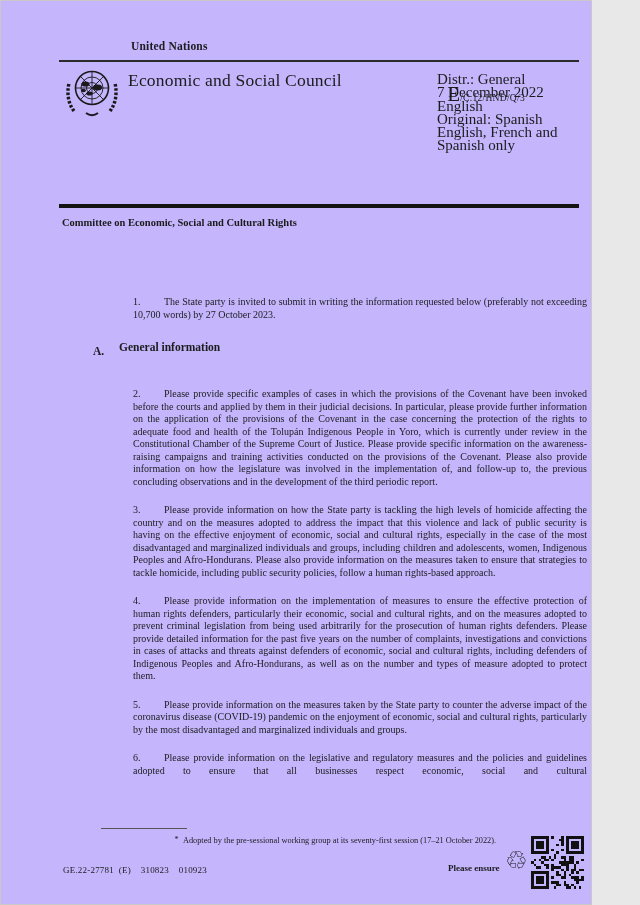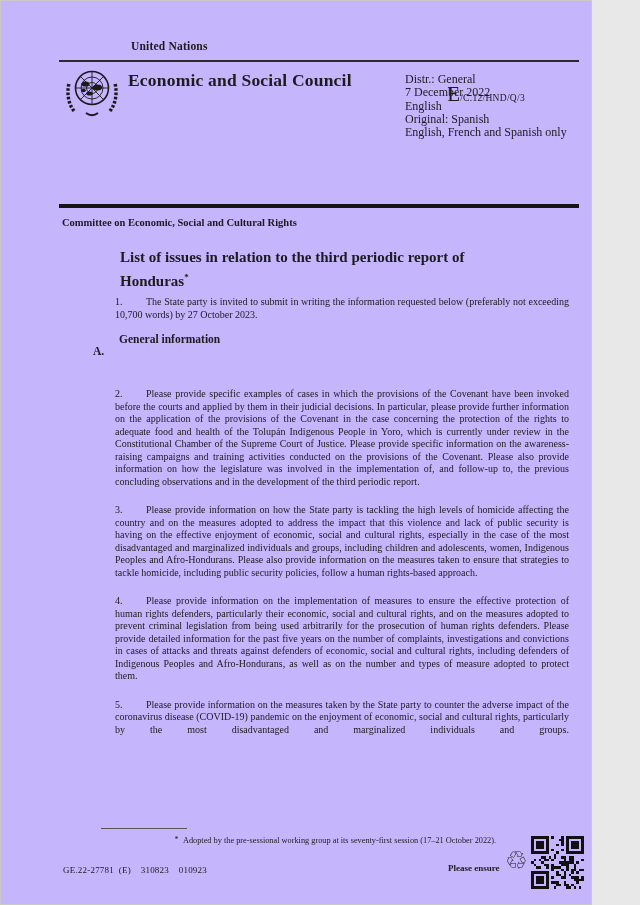--- a/index.html
+++ b/index.html
@@ -8,30 +8,30 @@
     font-family:"Liberation Serif","DejaVu Serif",serif;color:#1c1c1c;
     overflow:hidden;border:1px solid #c9c9c9;box-sizing:border-box;
   }
   .abs{position:absolute;}
   .un-label{top:39px;left:130px;font-weight:bold;font-size:11.5px;letter-spacing:.2px;}
   .symbol{top:33px;right:66px;white-space:nowrap;margin-top:48px;}
   .symbol .big{font-size:21px;}
   .symbol .rest{font-size:9.5px;letter-spacing:.3px;}
   .rule-thin{top:59px;left:58px;width:520px;height:2px;background:#2b2b2b;}
   .emblem{top:62px;left:59px;width:64px;height:64px;}
-  .council{top:69px;left:127px;font-weight:bold;font-size:17.5px;letter-spacing:.2px;}
-  .distr{top:72px;left:404px;font-size:12px;line-height:13.3px;}
+  .council{top:69px;left:127px;font-weight:normal;font-size:17.5px;letter-spacing:.2px;}
+  .distr{top:72px;left:436px;font-size:15px;line-height:13.3px;}
   .bar-thick{top:203px;left:58px;width:520px;height:4px;background:#141414;}
   .committee{top:216px;left:61px;font-weight:bold;font-size:10.5px;}
   .doc-title{top:246px;left:119px;width:462px;font-weight:bold;font-size:15px;line-height:20px;}
   .doc-title sup{font-size:9px;}
-  .body-col{left:114px;width:454px;font-size:10px;line-height:12.5px;text-align:justify;}
+  .body-col{left:132px;width:454px;font-size:10px;line-height:12.5px;text-align:justify;}
   .intro{top:295px;}
   .section-letter{top:344px;left:92px;font-weight:bold;font-size:11.5px;}
-  .section-head{top:332px;left:118px;font-weight:bold;font-size:11.5px;}
+  .section-head{top:340px;left:118px;font-weight:bold;font-size:11.5px;}
   .paras{top:371px;}
   .para{margin:16px 0 9px 0;}
   .para:last-child{text-align-last:justify;}
   .pnum{display:inline-block;width:31px;}
   .fn-rule{top:827px;left:100px;width:86px;height:1px;background:#555;}
   .footnote{top:833px;left:107px;width:450px;font-size:8.3px;line-height:11px;text-align:center;}
   .fn-ref{display:inline-block;width:13px;font-size:8px;vertical-align:1px;}
   .ge-code{top:864px;left:62px;font-size:9px;white-space:pre;letter-spacing:.2px;}
   .recycle-label{top:862px;left:447px;font-weight:bold;font-size:9px;}
   .recycle-glyph{top:847px;left:504px;font-family:"DejaVu Sans",sans-serif;font-size:25px;line-height:25px;color:#222;}
@@ -76,37 +76,34 @@
     <div>7 December 2022</div>
     <div>English</div>
     <div>Original: Spanish</div>
     <div>English, French and Spanish only</div>
   </div>
 
   <div class="abs bar-thick"></div>
 
   <div class="abs committee">Committee on Economic, Social and Cultural Rights</div>
 
-  <div class="abs doc-title">
-    <span>List of issues in relation to the third periodic report of</span><br>
-    <span>Honduras</span><sup>*</sup>
-  </div>
 
   <div class="abs body-col intro">
     <span class="pnum">1.</span><span>The State party is invited to submit in writing the information requested below (preferably not exceeding 10,700 words) by 27 October 2023.</span>
   </div>
 
   <div class="abs section-letter">A.</div>
   <div class="abs section-head">General information</div>
 
   <div class="abs body-col paras">
     <div class="para"><span class="pnum">2.</span><span>Please provide specific examples of cases in which the provisions of the Covenant have been invoked before the courts and applied by them in their judicial decisions. In particular, please provide further information on the application of the provisions of the Covenant in the case concerning the protection of the rights to adequate food and health of the Tolupán Indigenous People in Yoro, which is currently under review in the Constitutional Chamber of the Supreme Court of Justice. Please provide specific information on the awareness-raising campaigns and training activities conducted on the provisions of the Covenant. Please also provide information on how the legislature was involved in the implementation of, and follow-up to, the previous concluding observations and in the development of the third periodic report.</span></div>
     <div class="para"><span class="pnum">3.</span><span>Please provide information on how the State party is tackling the high levels of homicide affecting the country and on the measures adopted to address the impact that this violence and lack of public security is having on the effective enjoyment of economic, social and cultural rights, especially in the case of the most disadvantaged and marginalized individuals and groups, including children and adolescents, women, Indigenous Peoples and Afro-Hondurans. Please also provide information on the measures taken to ensure that strategies to tackle homicide, including public security policies, follow a human rights-based approach.</span></div>
     <div class="para"><span class="pnum">4.</span><span>Please provide information on the implementation of measures to ensure the effective protection of human rights defenders, particularly their economic, social and cultural rights, and on the measures adopted to prevent criminal legislation from being used arbitrarily for the prosecution of human rights defenders. Please provide detailed information for the past five years on the number of complaints, investigations and convictions in cases of attacks and threats against defenders of economic, social and cultural rights, including defenders of Indigenous Peoples and Afro-Hondurans, as well as on the number and types of measure adopted to protect them.</span></div>
     <div class="para"><span class="pnum">5.</span><span>Please provide information on the measures taken by the State party to counter the adverse impact of the coronavirus disease (COVID-19) pandemic on the enjoyment of economic, social and cultural rights, particularly by the most disadvantaged and marginalized individuals and groups.</span></div>
+    <div class="para"><span class="pnum">6.</span><span>Please provide information on the legislative and regulatory measures and the policies and guidelines adopted to ensure that all businesses respect economic, social and cultural</span></div>
   </div>
 
   <div class="abs fn-rule"></div>
   <div class="abs footnote">
     <span class="fn-ref">*</span><span>Adopted by the pre-sessional working group at its seventy-first session (17–21 October 2022).</span>
   </div>
 
   <div class="abs ge-code">GE.22-27781  (E)    310823    010923</div>
   <div class="abs recycle-label">Please ensure</div>
   <div class="abs recycle-glyph">♲</div>

